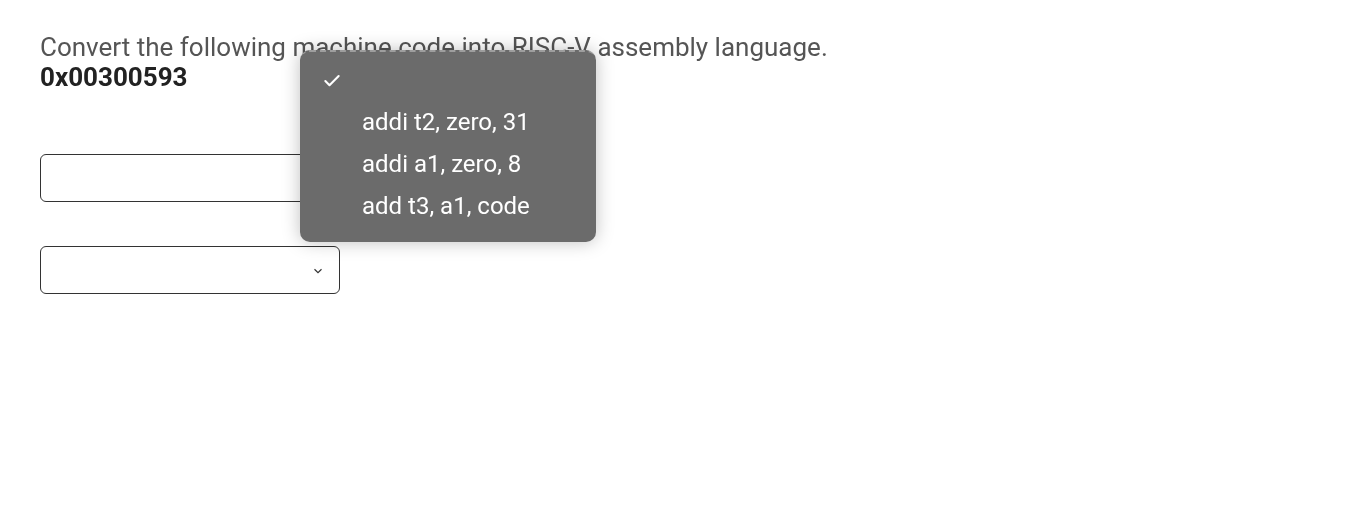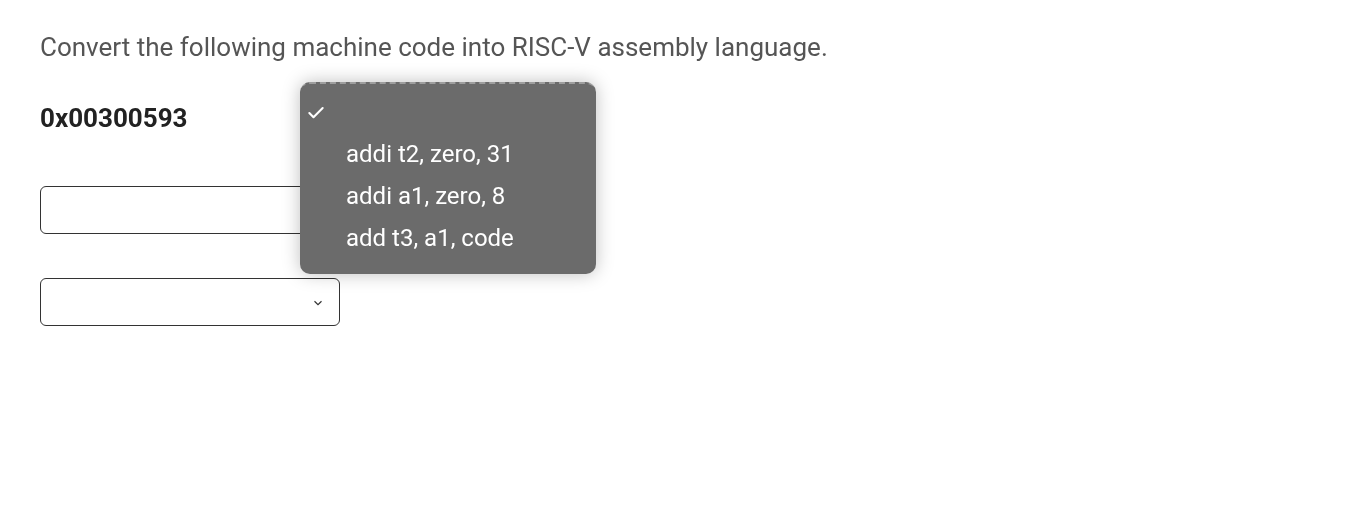--- a/index.html
+++ b/index.html
@@ -12,30 +12,29 @@
       padding: 32px 40px;
       background: #fff;
       color: #333;
       width: 1364px;
       height: 512px;
     }
     .question-text {
       font-size: 26px;
       color: #555;
       font-weight: 400;
-      margin-bottom: 32px;
     }
     .rows {
       display: flex;
       flex-direction: column;
       gap: 44px;
     }
     .row {
       display: flex;
-      align-items: center;
+      align-items: flex-start;
       position: relative;
     }
     .code-label {
       font-size: 26px;
       font-weight: 700;
       color: #222;
       width: 260px;
     }
     .select-box {
       width: 300px;
@@ -53,21 +52,21 @@
       display: inline-block;
       width: 14px;
       height: 14px;
     }
     .dropdown-popup {
       position: absolute;
       left: 260px;
       top: -12px;
       background: #6b6b6b;
       border-radius: 10px;
-      padding: 16px 22px 22px 10px;
+      padding: 16px 22px 22px 26px;
       box-shadow: 0 0 18px rgba(0,0,0,0.25);
       min-width: 296px;
       z-index: 10;
       border-top: 2px dashed rgba(255,255,255,0.35);
     }
     .dropdown-popup .check-row {
       height: 30px;
       display: flex;
       align-items: center;
       margin-left: -4px;

